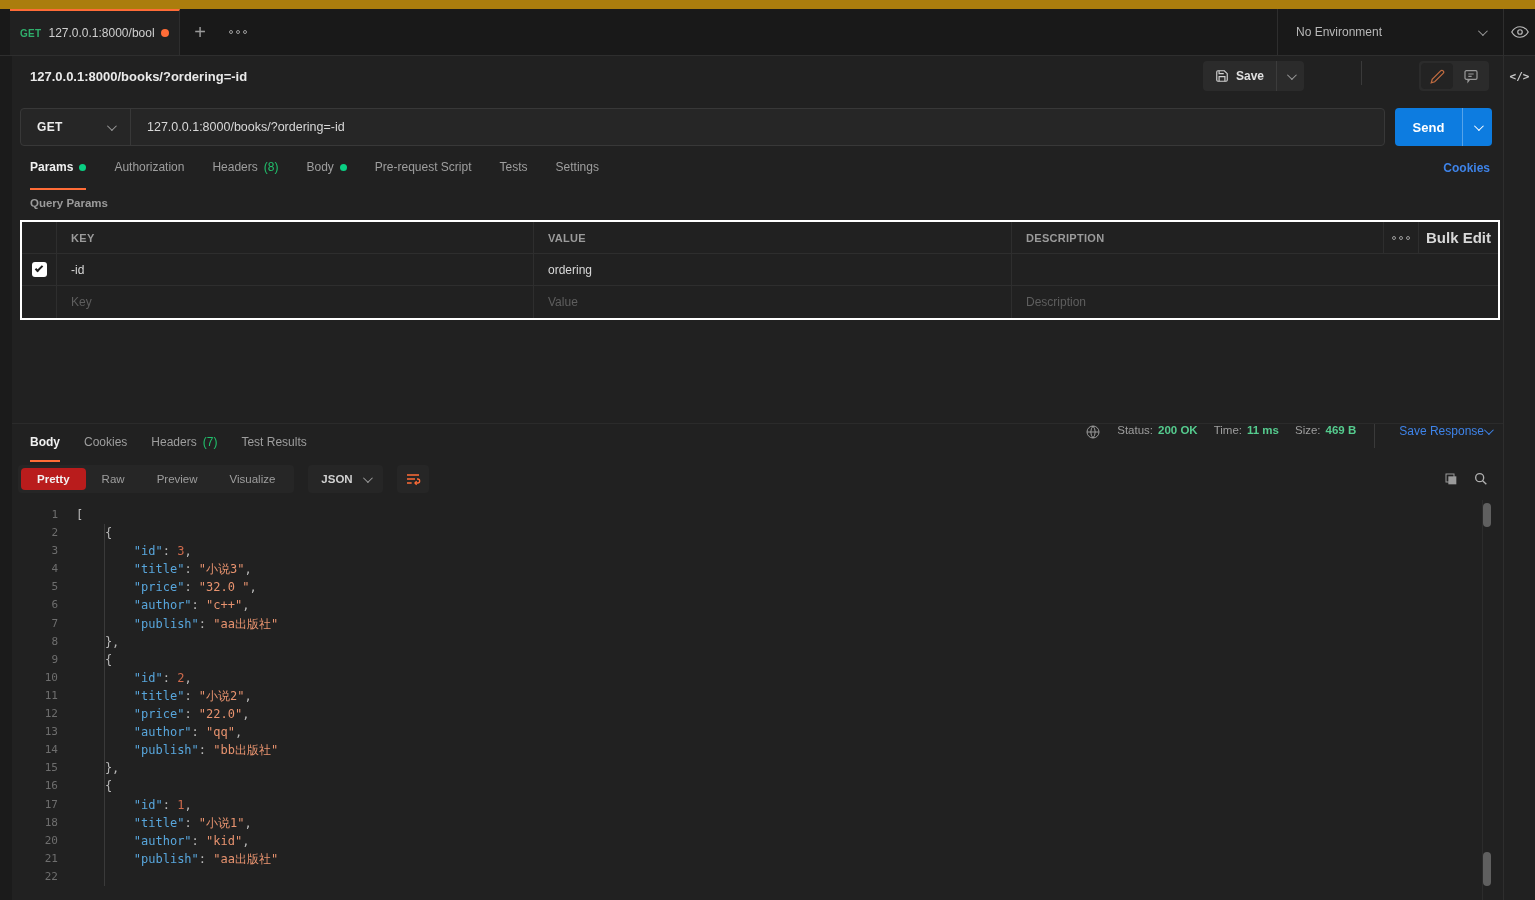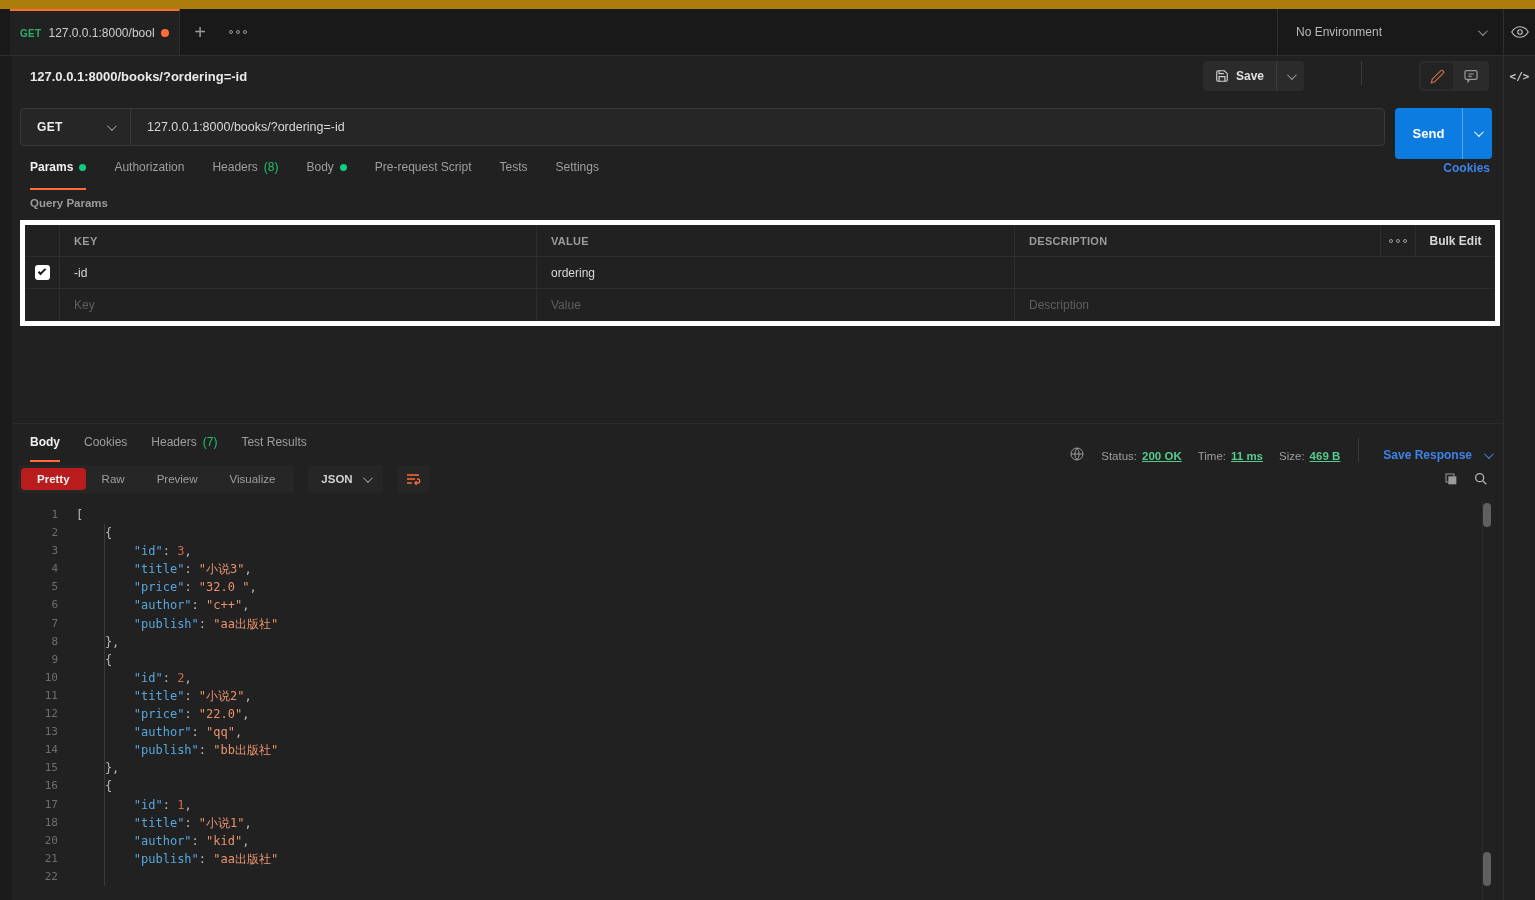--- a/index.html
+++ b/index.html
@@ -41,53 +41,53 @@
   .save-chev { width:28px; height:100%; border-left:1px solid #3c3c3c; display:flex; align-items:center; justify-content:center; }
   .vsep { width:1px; height:24px; background:#3a3a3a; margin:0 12px; }
   .edit-group { display:flex; background:#2b2b2b; border-radius:4px; padding:2px; gap:2px; }
   .icon-btn { width:32px; height:26px; border-radius:4px; display:flex; align-items:center; justify-content:center; }
   .icon-btn.pressed { background:#232323; }
   
   .url-row { position:absolute; top:108px; left:20px; width:1365px; height:38px; background:#262626; border:1px solid #383838; border-radius:4px; display:flex; }
   .method-select { width:110px; display:flex; align-items:center; justify-content:space-between; padding:0 16px; border-right:1px solid #383838; }
   .method-select .m { font-size:12px; font-weight:bold; color:#ededed; letter-spacing:.3px; }
   .url-input { flex:1; display:flex; align-items:center; padding:0 16px; font-size:12.5px; color:#d8d8d8; }
-  .send-btn { position:absolute; top:108px; left:1395px; width:97px; height:51px; background:#0d7ce0; border-radius:4px; display:flex; }
+  .send-btn { position:absolute; top:108px; left:1395px; width:97px; height:38px; background:#0d7ce0; border-radius:4px; display:flex; }
   .send-main { flex:1; display:flex; align-items:center; justify-content:center; font-size:13px; font-weight:bold; color:#fff; }
   .send-chev { width:30px; border-left:1px solid rgba(255,255,255,.3); display:flex; align-items:center; justify-content:center; }
   
   .req-tabs { position:absolute; top:146px; left:30px; height:44px; display:flex; gap:28px; align-items:stretch; }
   .rtab { display:flex; align-items:center; gap:6px; font-size:12px; color:#9e9e9e; border-bottom:2px solid transparent; }
   .rtab.active { color:#f0f0f0; font-weight:bold; border-bottom-color:#ff6c37; }
   .rtab .count { color:#21c06c; }
   .rtab .gdot { width:7px; height:7px; border-radius:50%; background:#0acf83; }
   .cookies-link { position:absolute; top:146px; right:45px; height:44px; display:flex; align-items:center; font-size:12px; font-weight:600; color:#3e83e8; }
   
   .qp-label { position:absolute; top:197px; left:30px; font-size:11.5px; font-weight:bold; color:#9b9b9b; }
-  .qp-table { position:absolute; top:220px; left:20px; right:35px; border:5px solid #ffffff; }
+  .qp-table { position:absolute; top:220px; left:20px; right:35px; border:2px solid #ffffff; }
   .qp-row { display:grid; grid-template-columns:35px 477px 478px 1fr 35px 79px; height:32px; border-bottom:1px solid #2e2e2e; }
   .qp-row:last-child { border-bottom:none; }
   .qp-row.data { grid-template-columns:35px 477px 478px 1fr; }
   .qp-cell { display:flex; align-items:center; padding:0 14px; border-right:1px solid #2e2e2e; overflow:hidden; }
   .qp-cell:last-child { border-right:none; }
   .qp-cell.center { justify-content:center; padding:0; }
   .hdr { font-size:11px; font-weight:bold; color:#9b9b9b; letter-spacing:.3px; }
   .cellv { font-size:12px; color:#d8d8d8; }
   .ph { font-size:12px; color:#5e5e5e; }
-  .bulk { font-size:12px; font-weight:bold; color:#d8d8d8; }
+  .bulk { font-size:15px; font-weight:bold; color:#d8d8d8; }
   .checkbox { width:15px; height:15px; background:#fff; border-radius:3px; position:relative; }
   .checkbox .check { position:absolute; left:5px; top:2px; width:4px; height:8px; border-right:2px solid #1c1c1c; border-bottom:2px solid #1c1c1c; transform:rotate(45deg); }
   
   .resp-divider { position:absolute; top:423px; left:12px; right:32px; height:1px; background:#2b2b2b; }
   .resp-tabs { position:absolute; top:424px; left:30px; right:32px; height:38px; display:flex; gap:24px; align-items:stretch; }
-  .resp-meta { margin-left:auto; display:flex; align-items:flex-end; gap:6px; margin-right:12px; }
+  .resp-meta { margin-left:auto; display:flex; align-items:flex-start; gap:6px; margin-right:12px; }
   .meta-pair { display:flex; gap:5px; align-items:center; margin-left:10px; }
   .meta-label { font-size:11.5px; color:#9e9e9e; }
-  .meta-value { font-size:11.5px; font-weight:600; color:#55cb8e;text-decoration:underline; }
-  .save-resp { display:flex; align-items:center; gap:12px; margin-left:14px; font-size:12px; font-weight:bold; color:#3e83e8; }
+  .meta-value { font-size:11.5px; font-weight:600; color:#55cb8e; }
+  .save-resp { display:flex; align-items:center; gap:0; margin-left:14px; font-size:12px; font-weight:normal; color:#3e83e8; }
   
   .view-row { position:absolute; top:462px; left:18px; right:32px; height:34px; display:flex; align-items:center; gap:14px; }
   .seg { display:flex; background:#262626; border-radius:4px; padding:3px; }
   .seg-item { padding:5px 16px; border-radius:4px; font-size:11.5px; color:#9e9e9e; }
   .seg-item.active { background:#b91c1c; color:#f2f2f2; font-weight:600; }
   .json-dd { height:28px; background:#262626; border-radius:4px; display:flex; align-items:center; gap:10px; padding:0 13px; }
   .json-dd span { font-size:11.5px; font-weight:600; color:#d0d0d0; }
   .wrap-btn { width:32px; height:28px; background:#262626; border-radius:4px; display:flex; align-items:center; justify-content:center; }
   .view-right { margin-left:auto; display:flex; gap:14px; align-items:center; margin-right:14px; }
   

